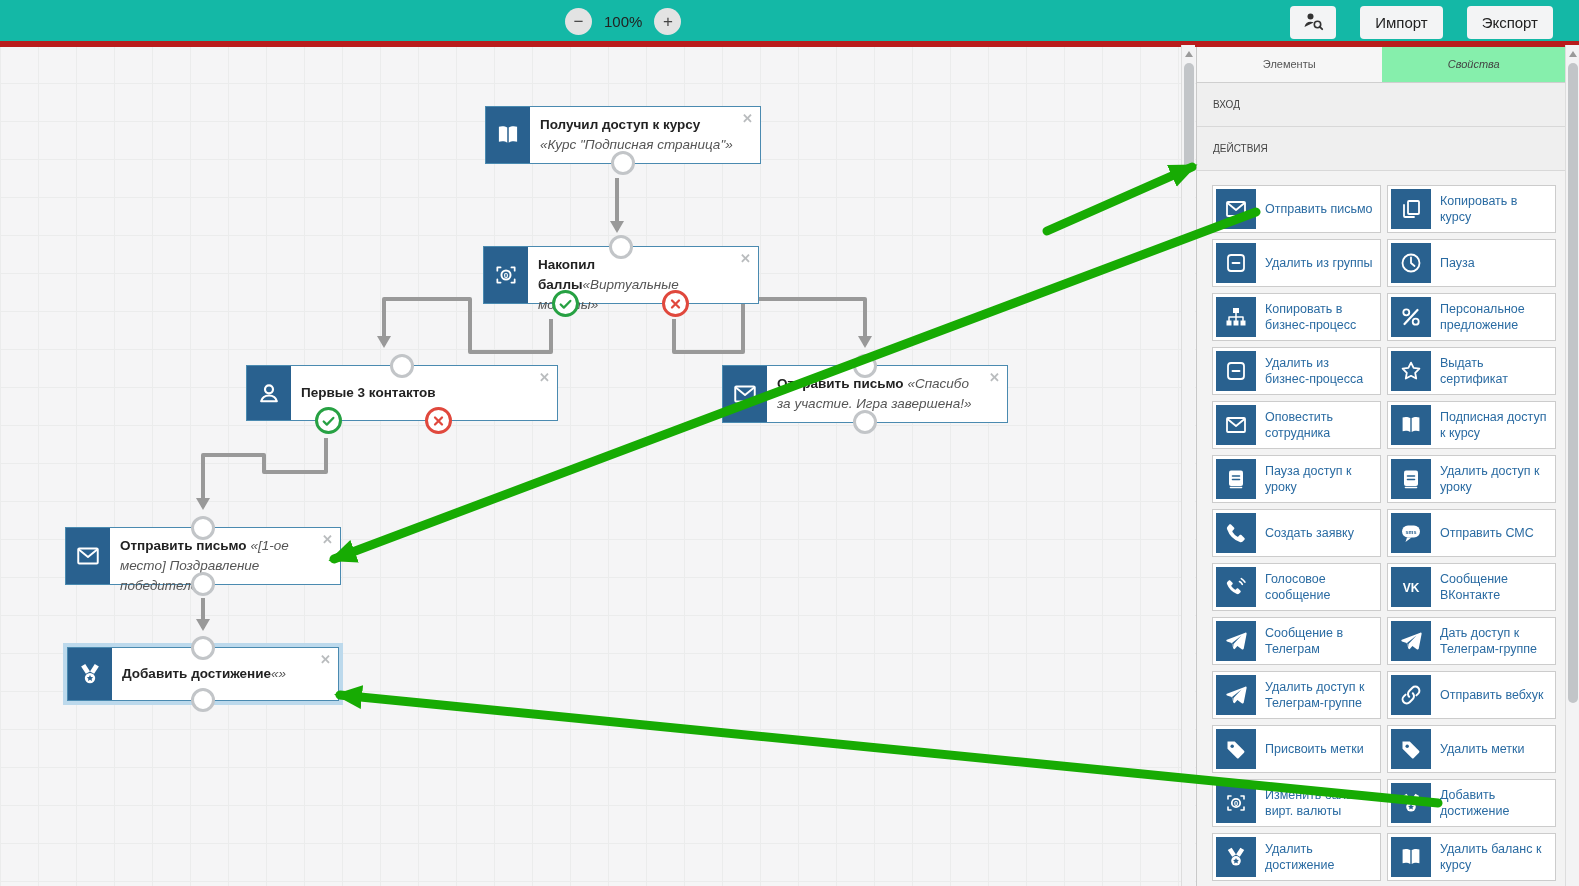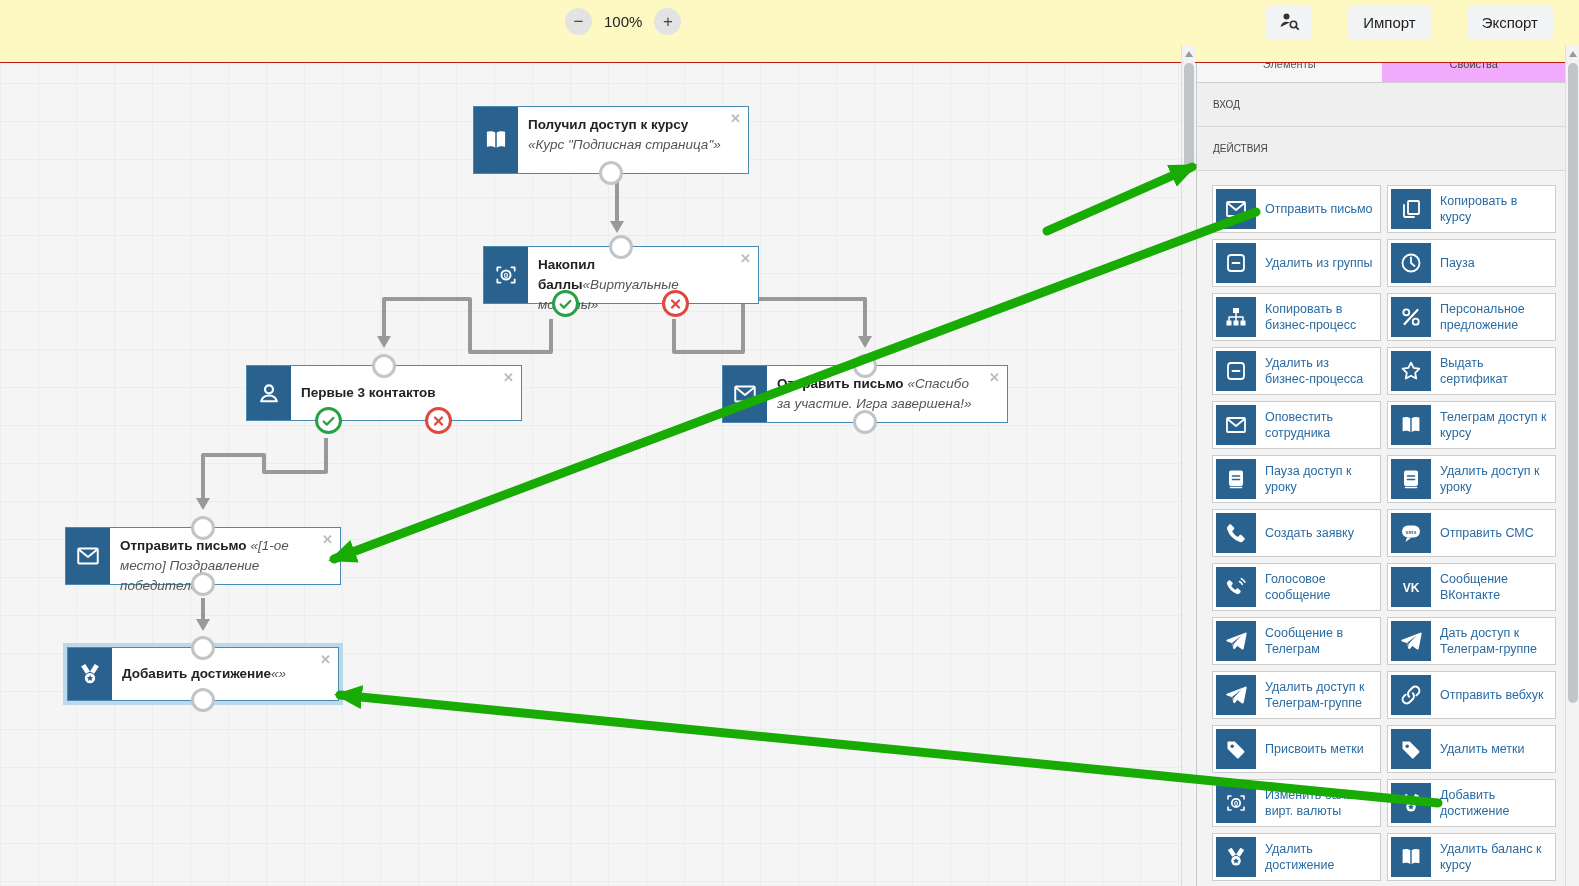--- a/index.html
+++ b/index.html
@@ -1,28 +1,28 @@
 <!DOCTYPE html>
 <html><head>
 <meta charset="utf-8">
 <style>
   * { margin:0; padding:0; box-sizing:border-box; }
   html,body { width:1579px; height:886px; overflow:hidden;
     font-family:"Liberation Sans", sans-serif; background:#fff; }
   #app { position:relative; width:1579px; height:886px; }
 
   
-  .topbar { position:absolute; left:0; top:0; width:1579px; height:63px;
-    background:#fef9c3; border-bottom:1px solid #b91c1c; z-index:20; }
+  .topbar { position:absolute; left:0; top:0; width:1579px; height:47px;
+    background:#14b8a6; border-bottom:6px solid #b91c1c; z-index:20; }
   .zoom-ctrl { position:absolute; left:565px; top:8px; display:flex; align-items:center; gap:12px; }
   .zbtn { width:27px; height:27px; border-radius:50%; background:#e3e3e3; border:none;
     color:#444; font-size:17px; line-height:25px; text-align:center; cursor:pointer; }
   .zbtn.minus::before { content:"−"; } .zbtn.plus::before { content:"+"; }
   .zoom-level { font-size:15px; color:#222; }
-  .tb-right { position:absolute; right:26px; top:6px; display:flex; gap:24px; }
+  .tb-right { position:absolute; right:26px; top:6px; display:flex; gap:12px; }
   .tbtn { background:#f3f4f5; border:none; border-radius:4px; height:33px; padding:0 15px;
     font-size:15px; color:#222; cursor:pointer; font-family:inherit; }
   .tbtn.icon-only { padding:0 11px; }
   .tbtn + .tbtn.gap { margin-left:12px; }
 
   
   .canvas { position:absolute; left:0; top:45px; width:1196px; height:841px;
     background-color:#f5f5f6; z-index:1;
     background-image:linear-gradient(#ebecec 1px, transparent 1px),
                      linear-gradient(90deg,#ebecec 1px, transparent 1px);
@@ -49,21 +49,21 @@
     display:flex; align-items:center; justify-content:center; bottom:-14px; }
   .port.ok { border-color:#27a143; left:68px; }
   .port.fail { border-color:#e0483d; left:178px; }
 
   
   .sidebar { position:absolute; left:1196px; top:45px; width:370px; height:841px;
     background:#f3f3f3; border-left:1px solid #c9c9c9; z-index:10; }
   .tabs { display:flex; height:38px; border-bottom:1px solid #cfcfcf; }
   .tab { flex:1; display:flex; align-items:center; justify-content:center;
     font-size:11px; color:#555; cursor:pointer; background:#f6f6f6; }
-  .tab.inactive { background:#f0abfc; color:#444; }
+  .tab.inactive { background:#86efac; color:#444;font-style:italic; }
   .section-h { height:44px; display:flex; align-items:center; padding-left:16px;
     background:#efefef; border-bottom:1px solid #d8d8d8; font-size:10px;
     color:#444; cursor:pointer; }
   .actions-grid { display:grid; grid-template-columns:169px 169px; grid-auto-rows:48px;
     gap:6px; padding:14px 0 0 15px; }
   .action-item { background:#fff; border:1px solid #ccc; display:flex; align-items:center;
     cursor:pointer; }
   .ai-icon { width:40px; height:40px; flex:0 0 40px; margin-left:3px; background:#29618f;
     display:flex; align-items:center; justify-content:center; }
   .ai-label { padding:0 6px 0 9px; font-size:12.5px; line-height:16px; color:#2a6ba2; }
@@ -194,21 +194,21 @@
     </defs>
     <g fill="none" stroke="#999" stroke-width="4" stroke-linejoin="round">
       <path d="M617 178 L617 230" marker-end="url(#m-gray)"></path>
       <path d="M551 319 L551 352 L470 352 L470 299 L384 299 L384 345" marker-end="url(#m-gray)"></path>
       <path d="M674 319 L674 352 L743 352 L743 299 L865 299 L865 345" marker-end="url(#m-gray)"></path>
       <path d="M326 438 L326 472 L264 472 L264 455 L203 455 L203 507" marker-end="url(#m-gray)"></path>
       <path d="M203 598 L203 628" marker-end="url(#m-gray)"></path>
     </g>
   </svg>
 
-  <div class="node" style="left:473px;top:106px;width:276px;height:68px">
+  <div class="node" style="left:485px;top:106px;width:276px;height:58px">
     <div class="node-icon">
         <svg class="gi">
           <use href="#i-open-book"></use>
         </svg>
       </div>
     <div class="node-body"><b>Получил доступ к курсу</b> <i>«Курс "Подписная страница"»</i></div>
     <span class="close-x"></span>
     <span class="port bottom"></span>
   </div>
 
@@ -226,21 +226,21 @@
           <use href="#i-check"></use>
         </svg>
       </span>
     <span class="port fail">
         <svg class="gi gi-sm">
           <use href="#i-xmark"></use>
         </svg>
       </span>
   </div>
 
-  <div class="node" style="left:246px;top:365px;width:276px;height:56px">
+  <div class="node" style="left:246px;top:365px;width:312px;height:56px">
     <div class="node-icon">
         <svg class="gi">
           <use href="#i-person"></use>
         </svg>
       </div>
     <div class="node-body" style="display:flex;align-items:center">
         <b>Первые 3 контактов</b>
       </div>
     <span class="close-x"></span>
     <span class="port top"></span>
@@ -375,21 +375,21 @@
             </svg>
           </span>
           <span class="ai-label">Оповестить сотрудника</span>
         </div>
       <div class="action-item">
           <span class="ai-icon">
             <svg class="gi gi-sm">
               <use href="#i-open-book"></use>
             </svg>
           </span>
-          <span class="ai-label">Телеграм доступ к курсу</span>
+          <span class="ai-label">Подписная доступ к курсу</span>
         </div>
       <div class="action-item">
           <span class="ai-icon">
             <svg class="gi gi-sm">
               <use href="#i-lesson"></use>
             </svg>
           </span>
           <span class="ai-label">Пауза доступ к уроку</span>
         </div>
       <div class="action-item">

